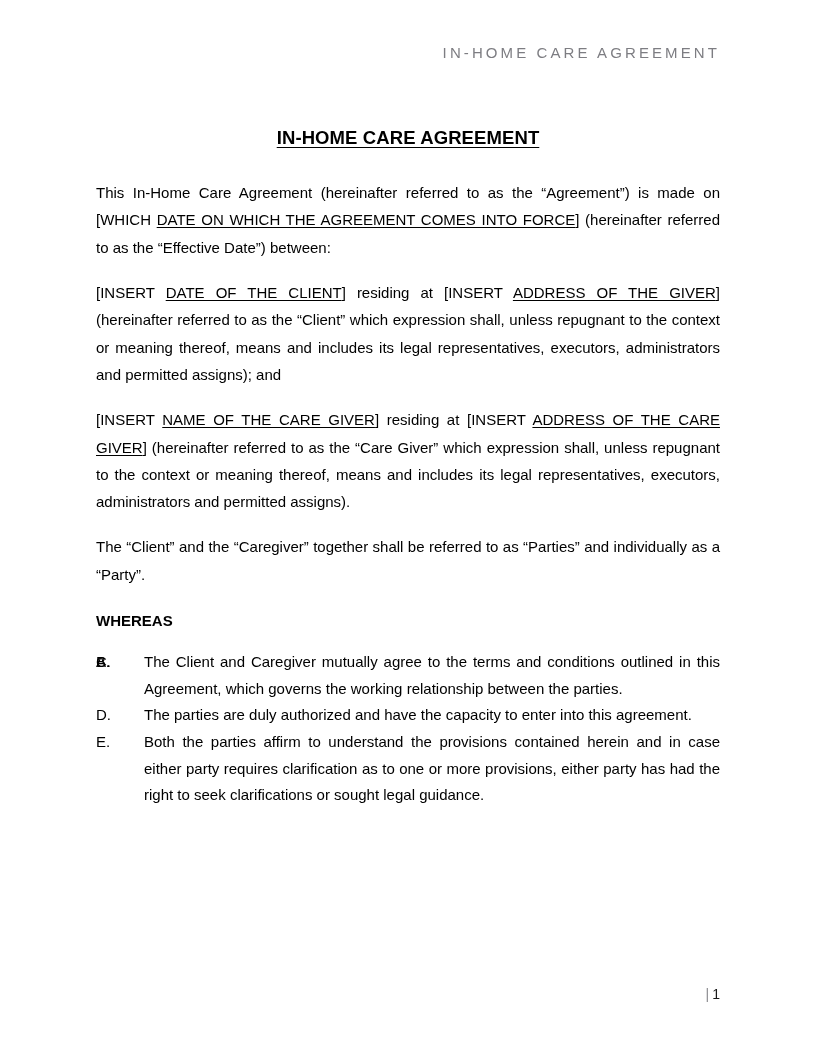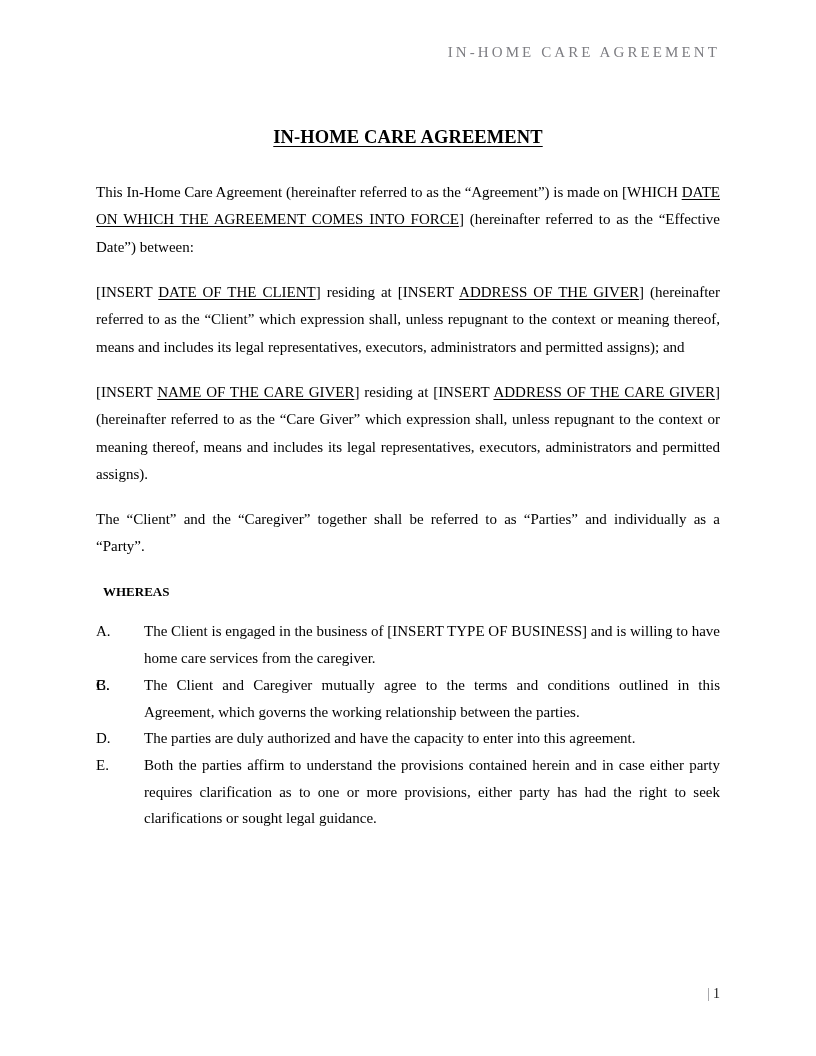--- a/index.html
+++ b/index.html
@@ -5,21 +5,21 @@
   html, body {
     margin: 0;
     padding: 0;
     background: #ffffff;
   }
   .page {
     position: relative;
     width: 816px;
     height: 1056px;
     background: #ffffff;
-    font-family: Liberation Serif, serif;
+    font-family: Liberation Sans, sans-serif;
     color: #000000;
     overflow: hidden;
     box-sizing: border-box;
     padding-left: 36px;
   }
 
   
   .doc-header {
     position: absolute;
     top: 44px;
@@ -66,23 +66,23 @@
     margin-bottom: 21px;
   }
 
   .u {
     text-decoration: underline;
     text-underline-offset: 2px;
     margin-top: 32px;
   }
 
   .whereas {
-    font-size: 13px;
+    font-size: 15px;
     font-weight: bold;
-    margin: 0 0 16px 7px;
+    margin: 0 0 16px 0;
     line-height: 1.6;
   }
 
   
   ol.lettered {
     list-style: none;
     margin: 0;
     padding: 0;
   }
   ol.lettered > li {
@@ -138,21 +138,21 @@
 
     <p class="para"><span>[INSERT </span><span class="u">DATE OF THE CLIENT</span><span>] residing at [INSERT </span><span class="u">ADDRESS OF THE GIVER</span><span>] (hereinafter referred to as the “Client” which expression shall, unless repugnant to the context or meaning thereof, means and includes its legal representatives, executors, administrators and permitted assigns); and</span></p>
 
     <p class="para"><span> [INSERT </span><span class="u">NAME OF THE CARE GIVER</span><span>] residing at [INSERT </span><span class="u">ADDRESS OF THE CARE GIVER</span><span>] (hereinafter referred to as the “Care Giver” which expression shall, unless repugnant to the context or meaning thereof, means and includes its legal representatives, executors, administrators and permitted assigns).</span></p>
 
     <p class="para tight">The “Client” and the “Caregiver” together shall be referred to as “Parties” and individually as a “Party”.</p>
 
     <p class="whereas">WHEREAS</p>
 
     <ol class="lettered">
-      <li><span class="marker">A.</span><span>The Client is engaged in the business of [INSERT TYPE OF BUSINESS] and is willing to have home care services from the caregiver.</span></li>
+      <li><span class="marker">A.</span></li>
       <li><span class="marker">B.</span></li>
       <li><span class="marker">C.</span><span>The Client and Caregiver mutually agree to the terms and conditions outlined in this Agreement, which governs the working relationship between the parties.</span></li>
       <li><span class="marker">D.</span><span>The parties are duly authorized and have the capacity to enter into this agreement.</span></li>
       <li><span class="marker">E.</span><span>Both the parties affirm to understand the provisions contained herein and in case either party requires clarification as to one or more provisions, either party has had the right to seek clarifications or sought legal guidance.</span></li>
     </ol>
 
   </div>
 
   <div class="doc-footer"><span class="bar">|</span><span class="pg">1</span></div>
 

